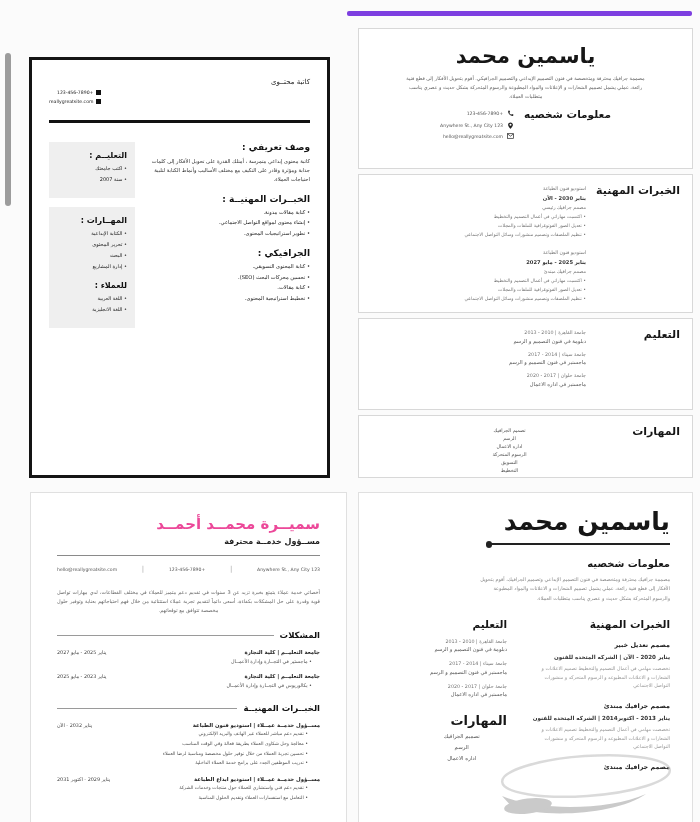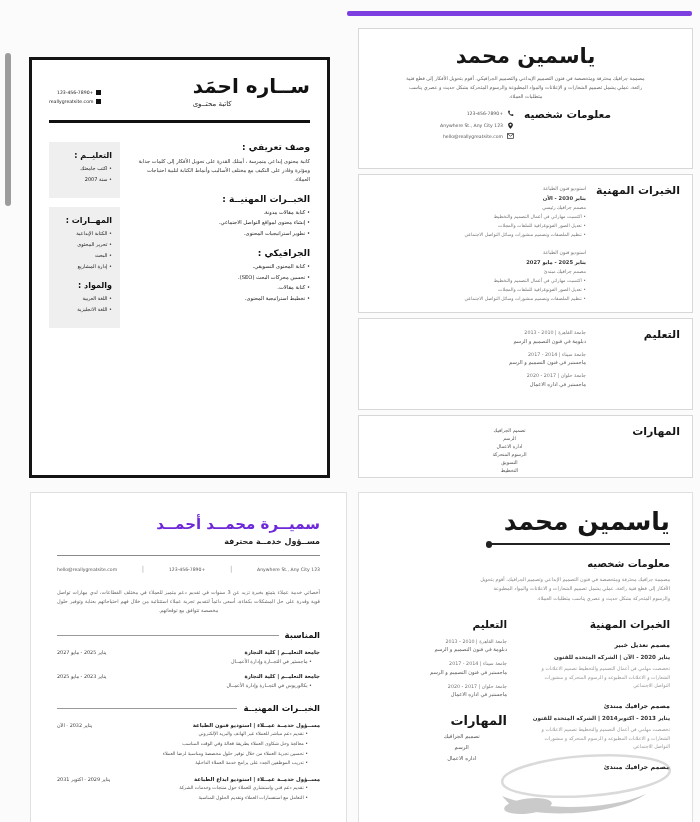--- a/index.html
+++ b/index.html
@@ -19,21 +19,21 @@
   
   .card-tl{left:29px;top:57px;width:301px;height:421px;border:3px solid #141414;padding:15px 17px;}
   .tl-header{display:flex;justify-content:space-between;align-items:flex-start;}
   .tl-name{font-size:20px;font-weight:bold;color:#111;line-height:1.1;}
   .tl-role{font-size:7px;font-weight:normal;letter-spacing:1.5px;margin-top:3px;text-align:left;color:#222;}
   .tl-contact{margin-top:15px;font-size:4.6px;color:#222;}
   .tl-crow{display:flex;align-items:center;gap:3px;margin-bottom:4px;justify-content:flex-start;}
   .tl-cicon{width:5px;height:5px;background:#111;flex:none;}
   .tl-hr{height:2.5px;background:#111;margin-top:12px;}
   .tl-cols{display:flex;gap:10px;margin-top:19px;}
-  .tl-side{width:71px;flex:none;display:flex;flex-direction:column;gap:9px;}
+  .tl-side{width:86px;flex:none;display:flex;flex-direction:column;gap:9px;}
   .tl-side-box{background:#efefef;padding:9px 8px 11px;}
   .tl-side-box h4{font-size:8px;margin:0 0 5px;color:#111;}
   .tl-side-box .itm{font-size:5px;color:#222;margin:5px 0;}
   .tl-main{flex:1;}
   .tl-main h3{font-size:9px;margin:0 0 5px;color:#111;}
   .tl-about{font-size:5.2px;line-height:1.75;color:#333;margin:0 0 10px;text-align:right;}
   .tl-li{font-size:5.2px;color:#222;margin:4.5px 0;}
   .tl-gap{height:8px;}
 
   
@@ -59,21 +59,21 @@
   .tr-job-role{font-size:4.8px;color:#777;margin-bottom:4px;}
   .tr-bl{font-size:4.6px;color:#777;margin:2.5px 0;line-height:1.4;}
   .tr-edu{margin-bottom:8px;}
   .tr-edu-school{font-size:4.8px;color:#777;}
   .tr-edu-deg{font-size:5.2px;color:#555;margin-top:2.5px;}
   .tr-skills{flex:1;text-align:center;padding-left:56px;}
   .tr-skill{font-size:4.8px;color:#555;margin:3px 0;}
 
   
   .card-bl{left:30px;top:492px;width:317px;height:335px;border:1px solid #e0e0e0;padding:22px 26px;}
-  .bl-name{font-size:15px;font-weight:bold;letter-spacing:1.5px;color:#6d28d9;}
+  .bl-name{font-size:15px;font-weight:bold;letter-spacing:1.5px;color:#ec4899;}
   .bl-role{font-size:8px;font-weight:bold;letter-spacing:2px;margin-top:4px;color:#222;}
   .bl-hr{height:1px;background:#8a8a8a;margin-top:9px;}
   .bl-contact{display:flex;justify-content:space-between;align-items:center;margin-top:9px;font-size:4.6px;color:#555;}
   .bl-sep{color:#aaa;font-size:7px;}
   .bl-sec{margin-top:15px;}
   .bl-sec-head{display:flex;align-items:center;gap:6px;}
   .bl-sec-head h3{font-size:8.5px;font-weight:bold;margin:0;color:#111;flex:none;}
   .bl-line{flex:1;border-top:1px solid #9a9a9a;}
   .bl-about{font-size:5px;color:#666;line-height:1.8;margin-top:7px;text-align:justify;text-align-last:center;}
   .bl-row{display:flex;justify-content:space-between;margin-top:9px;}
@@ -110,21 +110,20 @@
 <body>
 
 <div id="screen">
 
   <div class="scroll-thumb"></div>
   <div class="purple-bar"></div>
 
   <div class="card card-tl">
     <div class="tl-header">
       <div>
-        <div class="tl-name">ســاره احمَد</div>
         <div class="tl-role">كاتبة محتــوى</div>
       </div>
       <div class="tl-contact">
         <div class="tl-crow">
           <span class="tl-cicon"></span>
           <span>+123-456-7890</span>
         </div>
         <div class="tl-crow">
           <span class="tl-cicon"></span>
           <span>reallygreatsite.com</span>
@@ -153,21 +152,21 @@
           <div class="itm bullet">اكتب جامعتك</div>
           <div class="itm bullet">سنة 2007</div>
         </div>
         <div class="tl-side-box">
           <h4>المهــارات :</h4>
           <div class="itm bullet">الكتابة الإبداعية</div>
           <div class="itm bullet">تحرير المحتوى</div>
           <div class="itm bullet">البحث</div>
           <div class="itm bullet">إدارة المشاريع</div>
           <div style="height:7px"></div>
-          <h4>والمواد :</h4>
+          <h4>للعملاء :</h4>
           <div class="itm bullet">اللغة العربية</div>
           <div class="itm bullet">اللغة الانجليزية</div>
         </div>
       </div>
     </div>
   </div>
 
   <div class="card card-tr">
     <div class="tr-box tr-b1">
       <div class="tr-title">ياسمين محمد</div>
@@ -262,21 +261,21 @@
       <span class="bl-sep">|</span>
       <span>hello@reallygreatsite.com</span>
     </div>
 
     <div class="bl-sec">
       <p class="bl-about">أخصائي خدمة عملاء يتمتع بخبرة تزيد عن 3 سنوات في تقديم دعم متميز للعملاء في مختلف القطاعات، لدي مهارات تواصل قوية وقدرة على حل المشكلات بكفاءة، أسعى دائماً لتقديم تجربة عملاء استثنائية من خلال فهم احتياجاتهم بعناية وتوفير حلول مخصصة تتوافق مع توقعاتهم.</p>
     </div>
 
     <div class="bl-sec">
       <div class="bl-sec-head">
-        <h3>المناسبة</h3>
+        <h3>المشكلات</h3>
         <div class="bl-line"></div>
       </div>
       <div class="bl-row">
         <div class="bl-row-main">
           <div class="bl-school">جامعة التعليــم  |  كلية التجارة</div>
           <div class="bl-deg bullet">ماجستير في التجــارة وإدارة الأعمــال</div>
         </div>
         <div class="bl-date">يناير 2025 - مايو 2027</div>
       </div>
       <div class="bl-row">

